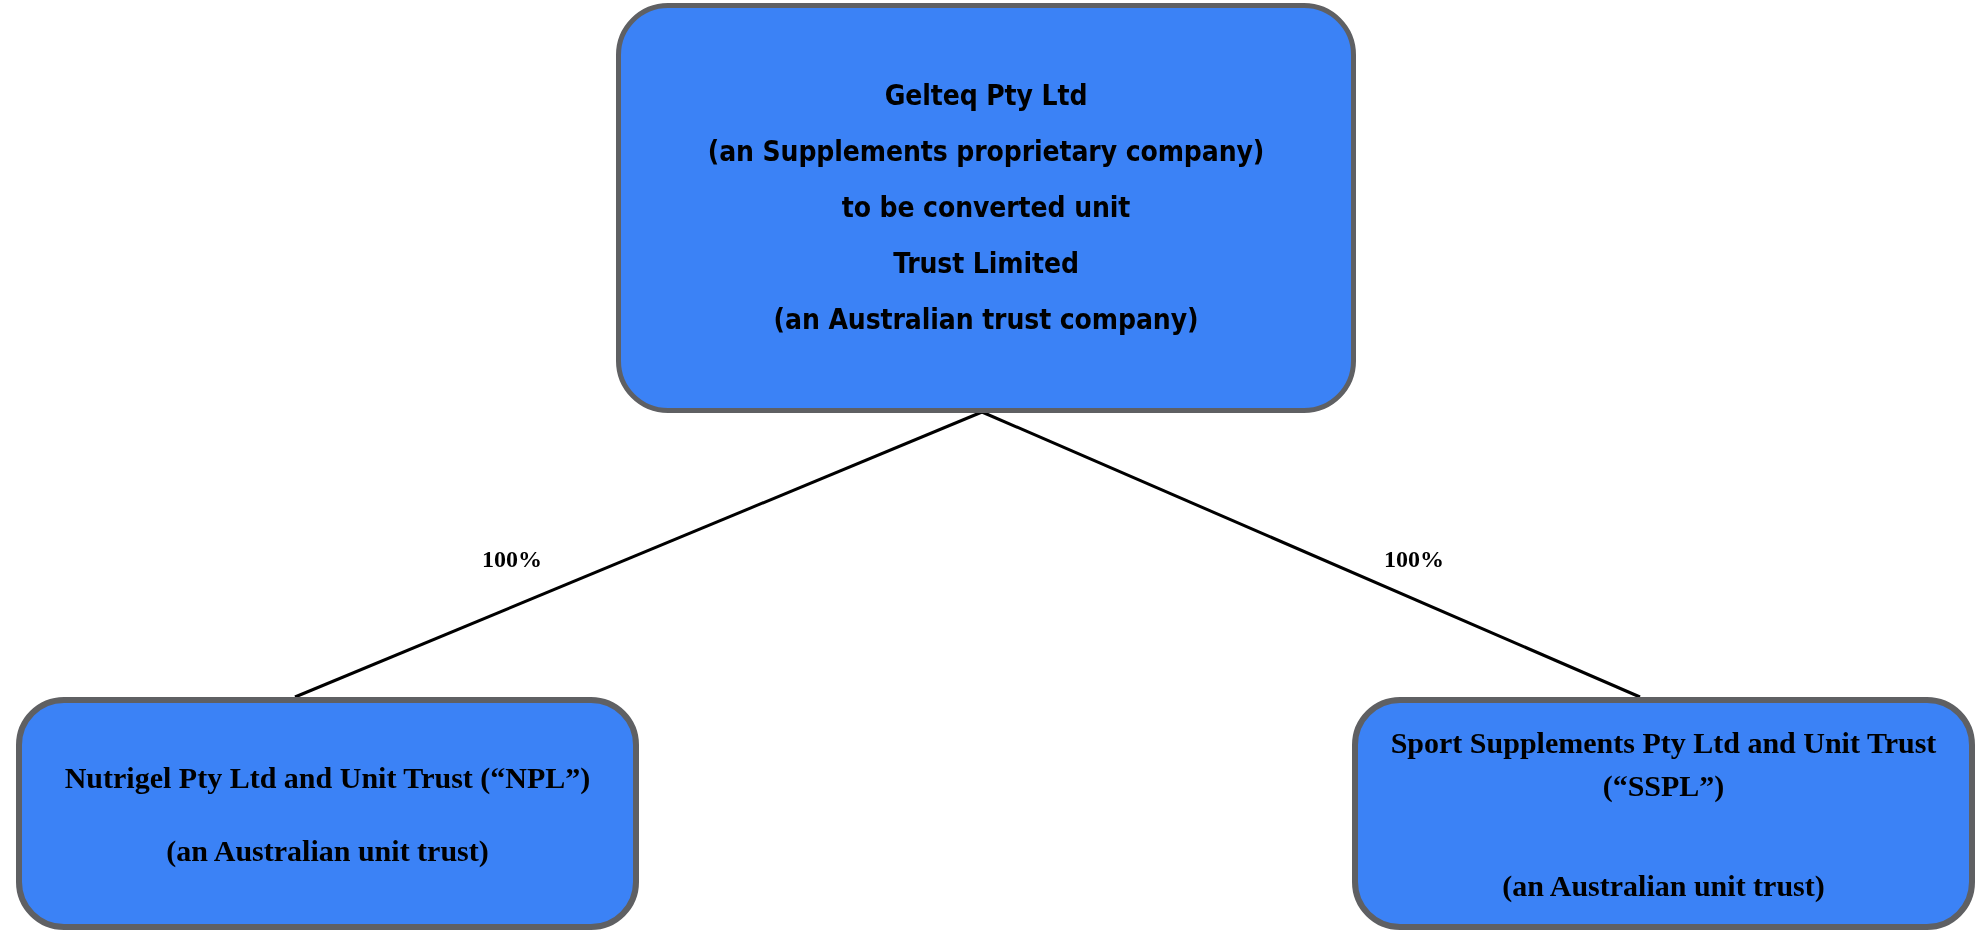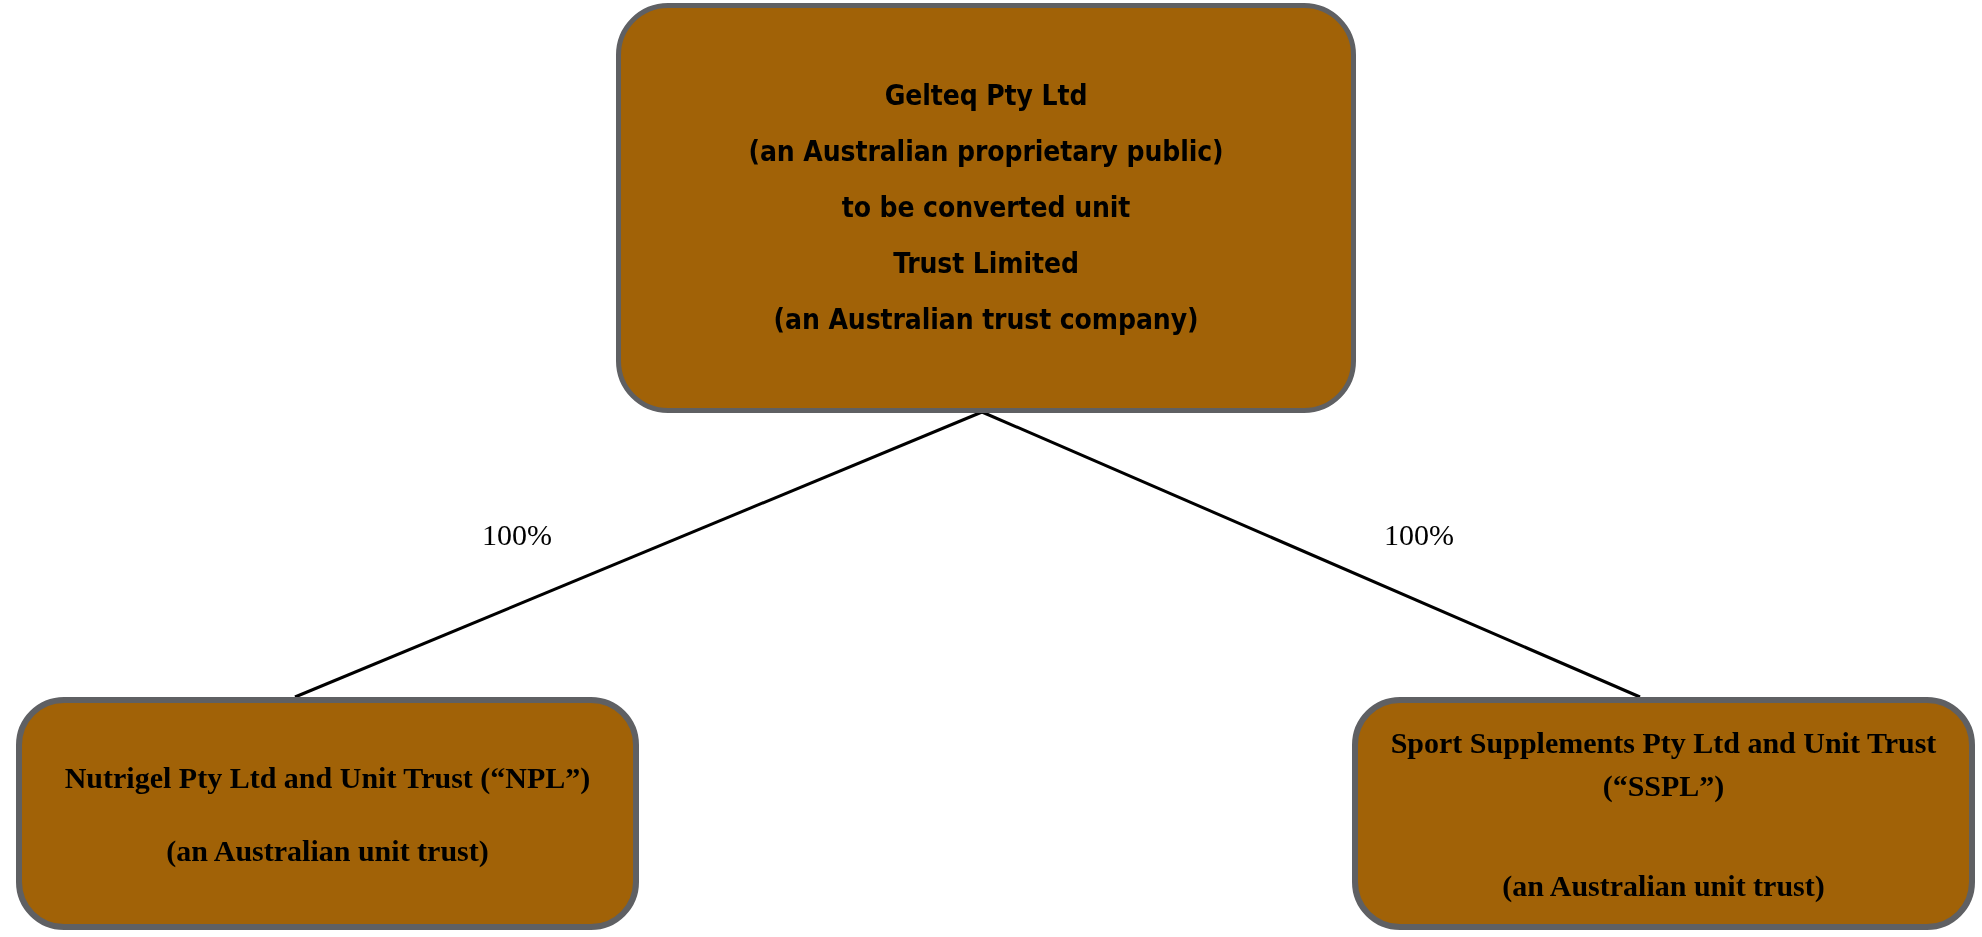--- a/index.html
+++ b/index.html
@@ -18,21 +18,21 @@
     position: absolute;
     left: 0;
     top: 0;
     width: 1982px;
     height: 937px;
     pointer-events: none;
   }
   .node-box {
     position: absolute;
     box-sizing: border-box;
-    background: #a16207;
+    background: #3b82f6;
     display: flex;
     flex-direction: column;
     align-items: center;
     justify-content: center;
   }
   
   #node-parent {
     left: 616px;
     top: 3px;
     width: 740px;
@@ -83,24 +83,25 @@
     font-weight: bold;
     font-size: 30px;
     line-height: 43px;
     color: #000000;
     text-align: center;
     margin-top: 30px;
   }
   .edge-label {
     position: absolute;
     font-family: "Liberation Serif", "DejaVu Serif", serif;
-    font-weight: normal;
-    font-size: 30px;
+    font-weight: bold;
+    font-size: 24px;
     color: #000000;
     white-space: nowrap;
+    margin-top: 28px;
   }
   #edge-label-left {
     left: 482px;
     top: 518px;
   }
   #edge-label-right {
     left: 1384px;
     top: 518px;
   }
 </style>
@@ -109,21 +110,21 @@
 
 <div id="canvas">
 
   <svg class="edges" viewBox="0 0 1982 937" width="1982" height="937" xmlns="http://www.w3.org/2000/svg">
     <line x1="982" y1="412" x2="295" y2="697" stroke="#000000" stroke-width="3"></line>
     <line x1="982" y1="412" x2="1640" y2="697" stroke="#000000" stroke-width="3"></line>
   </svg>
 
   <div class="node-box" id="node-parent">
     <div class="line">Gelteq Pty Ltd</div>
-    <div class="line">(an Australian proprietary public)</div>
+    <div class="line">(an Supplements proprietary company)</div>
     <div class="line">to be converted unit</div>
     <div class="line">Trust Limited</div>
     <div class="line">(an Australian trust company)</div>
   </div>
 
   <div class="node-box child-box" id="node-npl">
     <div class="title">Nutrigel Pty Ltd and Unit Trust (“NPL”)</div>
     <div class="subtitle">(an Australian unit trust)</div>
   </div>
 

